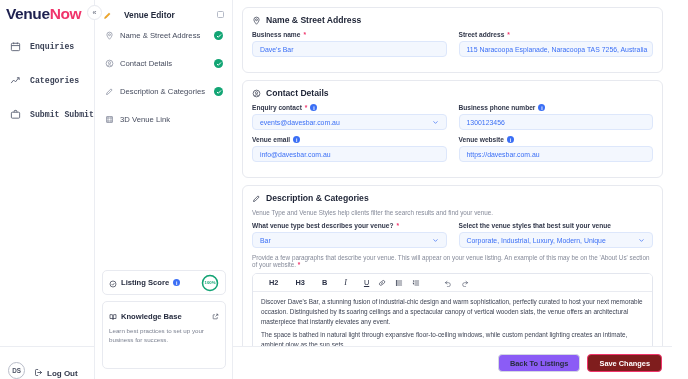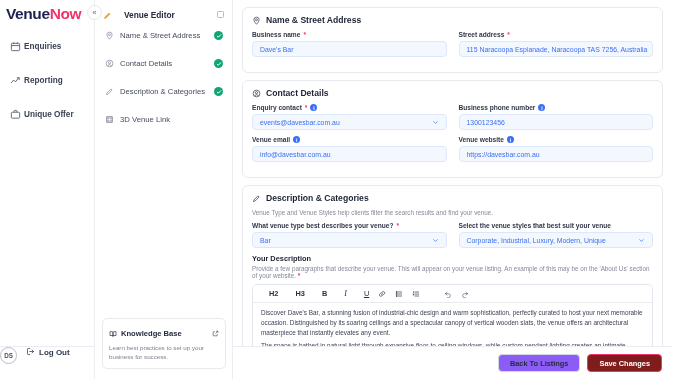--- a/index.html
+++ b/index.html
@@ -23,35 +23,35 @@
   }
   .logo {
     font-size: 15.5px; font-weight: bold; letter-spacing: -0.4px;
     padding: 5px 0 0 6px; white-space: nowrap;
   }
   .logo .v { color: #1e2150; }
   .logo .n { color: #f0346b; }
 
   .navlist { margin-top: 13px; }
   .navitem {
-    display: flex; align-items: center; gap: 3px;
+    display: flex; align-items: center; gap: 9px;
     height: 21px; margin: 0 5px 13px 5px;
     padding: 0 5px; border-radius: 5px;
     font-size: 8.2px; font-weight: bold; color: #3b4256;
-    cursor: pointer; white-space: nowrap;
+    cursor: pointer; white-space: nowrap; font-family: Liberation Mono, monospace;
   }
   .navitem.active { background: #eaf1fe; color: #3b6ff5; }
   .navicon { width: 11px; height: 11px; display: block; flex: 0 0 11px; }
   .navicon svg { width: 11px; height: 11px; display: block; }
 
   .usrbar {
     position: absolute; left: 0; bottom: 0;
     width: 95px; height: 33px;
     border-top: 1px solid #ebedf2;
-    display: flex; align-items: flex-start; gap: 9px; 
+    display: flex; align-items: flex-end; gap: 9px; padding-left: 8px;
   }
   .avatar {
     width: 17px; height: 17px; border-radius: 50%;
     border: 1px solid #b9bdc9; color: #4b5163;
     font-size: 6.3px; font-weight: bold;
     display: flex; align-items: center; justify-content: center;
   }
   .logout { display: flex; align-items: center; gap: 4px; font-size: 8px; font-weight: bold; color: #343a4d; cursor: pointer; }
 
   
@@ -104,21 +104,21 @@
     align-items: center; justify-content: center; flex: 0 0 7px;
   }
   .ring { margin-left: auto; width: 18px; height: 18px; position: relative; }
   .ring svg { width: 18px; height: 18px; display: block; transform: rotate(-90deg); }
   .ring .pct {
     position: absolute; inset: 0; display: flex; align-items: center; justify-content: center;
     font-size: 4.3px; font-weight: bold; color: #12a574;
   }
   .card-kb {
     border: 1px solid #e8eaf0; border-radius: 5px; background: #fff;
-    padding: 5px 6px 6px 6px;
+    padding: 5px 6px 23px 6px;
   }
   .kb-top { display: flex; align-items: center; gap: 4px; }
   .kb-title { font-size: 7.6px; font-weight: bold; color: #262c3f; white-space: nowrap; }
   .kb-ext { margin-left: auto; width: 7px; height: 7px; display:block; cursor: pointer; }
   .kb-ext svg { width: 7px; height: 7px; display: block; }
   .kb-desc { font-size: 6.2px; color: #7b8090; line-height: 1.42; margin-top: 2px; }
 
   
   .main {
     flex: 1 1 auto; height: 379px; background: #ffffff;
@@ -203,30 +203,30 @@
         </span>
         <span>Enquiries</span>
       </div>
       <div class="navitem">
         <span class="navicon">
           <svg viewBox="0 0 24 24" fill="none" stroke="#5b6174" stroke-width="2" stroke-linecap="round" stroke-linejoin="round">
               <path d="M3 17l5-6 4 4 7-9"></path>
               <path d="M16 6h4v4"></path>
             </svg>
         </span>
-        <span>Reporting</span>
+        <span>Categories</span>
       </div>
       <div class="navitem">
         <span class="navicon">
           <svg viewBox="0 0 24 24" fill="none" stroke="#5b6174" stroke-width="2">
               <rect x="3" y="7" width="18" height="13" rx="2"></rect>
               <path d="M9 7V5a2 2 0 012-2h2a2 2 0 012 2v2"></path>
             </svg>
         </span>
-        <span>Unique Offer</span>
+        <span>Submit Submit</span>
       </div>
     </div>
 
     <div class="usrbar">
       <div class="avatar">DS</div>
       <div class="logout">
         <span>
           <svg viewBox="0 0 24 24" width="9" height="9" fill="none" stroke="#343a4d" stroke-width="2" stroke-linecap="round">
               <path d="M10 4H6a2 2 0 00-2 2v12a2 2 0 002 2h4"></path>
               <path d="M16 16l4-4-4-4M20 12H10"></path>
@@ -298,20 +298,37 @@
           <svg viewBox="0 0 24 24" fill="none" stroke="#8b90a0" stroke-width="2">
               <rect x="4" y="4" width="16" height="16" rx="1"></rect>
               <path d="M8 4v16M16 4v16M4 8h16M4 16h16"></path>
             </svg>
         </span>
         <span class="step-lbl">3D Venue Link</span>
       </div>
     </div>
 
     <div class="bottomcards">
+      <div class="card-score">
+        <span>
+          <svg viewBox="0 0 24 24" width="8" height="8" fill="none" stroke="#262c3f" stroke-width="2">
+              <circle cx="12" cy="12" r="9"></circle>
+              <path d="M8 12.5l3 3 5-6"></path>
+            </svg>
+        </span>
+        <span class="lbl">Listing Score</span>
+        <span class="info-i">i</span>
+        <span class="ring">
+          <svg viewBox="0 0 36 36">
+              <circle cx="18" cy="18" r="15" fill="none" stroke="#e6e8ee" stroke-width="3"></circle>
+              <circle cx="18" cy="18" r="15" fill="none" stroke="#12a574" stroke-width="3" stroke-dasharray="94.25 94.25" stroke-linecap="round"></circle>
+            </svg>
+          <span class="pct">100%</span>
+        </span>
+      </div>
 
       <div class="card-kb">
         <div class="kb-top">
           <span>
             <svg viewBox="0 0 24 24" width="8" height="8" fill="none" stroke="#262c3f" stroke-width="2">
                 <path d="M3 5h6a3 3 0 013 3v11a2.5 2.5 0 00-2.5-2.5H3zM21 5h-6a3 3 0 00-3 3v11a2.5 2.5 0 012.5-2.5H21z"></path>
               </svg>
           </span>
           <span class="kb-title">Knowledge Base</span>
           <span class="kb-ext">
@@ -443,21 +460,20 @@
             <span>Corporate, Industrial, Luxury, Modern, Unique</span>
             <span class="caret">
               <svg viewBox="0 0 24 24" fill="none" stroke="#3b6ff5" stroke-width="2.4" stroke-linecap="round" stroke-linejoin="round">
                   <path d="M6 9l6 6 6-6"></path>
                 </svg>
             </span>
           </div>
         </div>
       </div>
 
-      <div class="sub-h">Your Description</div>
       <div class="desc-p">
         <span>Provide a few paragraphs that describe your venue. This will appear on your venue listing. An example of this may be on the 'About Us' section of your website.</span> <span class="req">*</span>
       </div>
 
       <div class="editor">
         <div class="etoolbar">
           <span class="tb">H2</span>
           <span class="tb">H3</span>
           <span class="tb">B</span>
           <span class="tb it">I</span>

